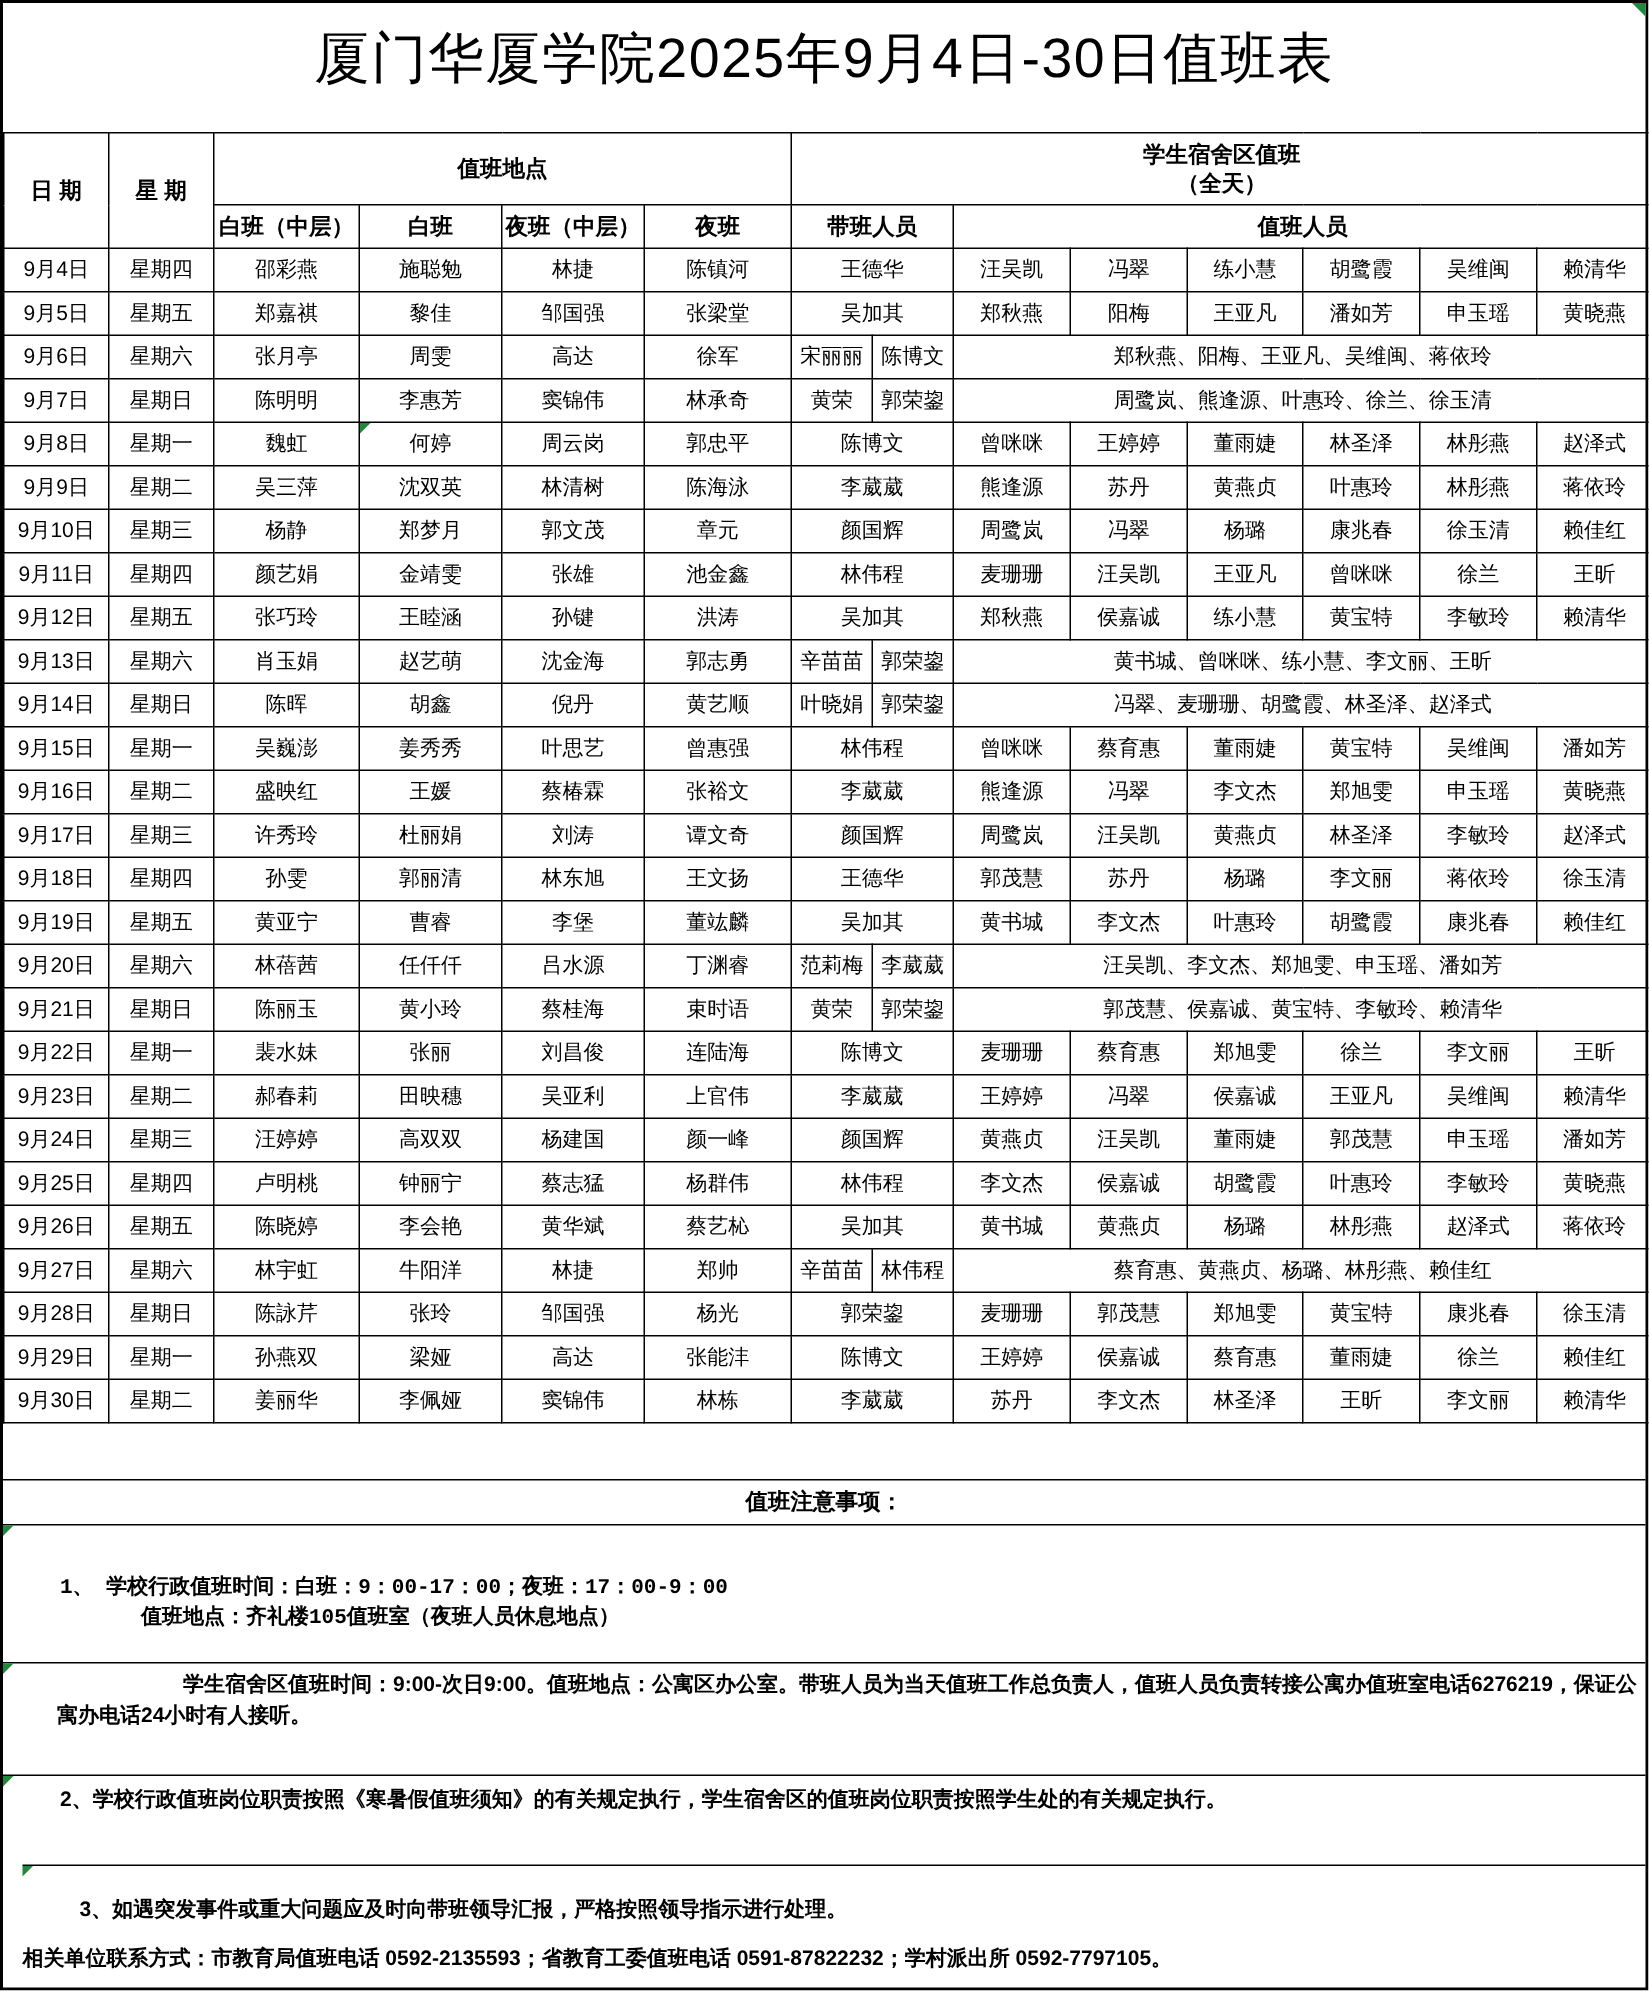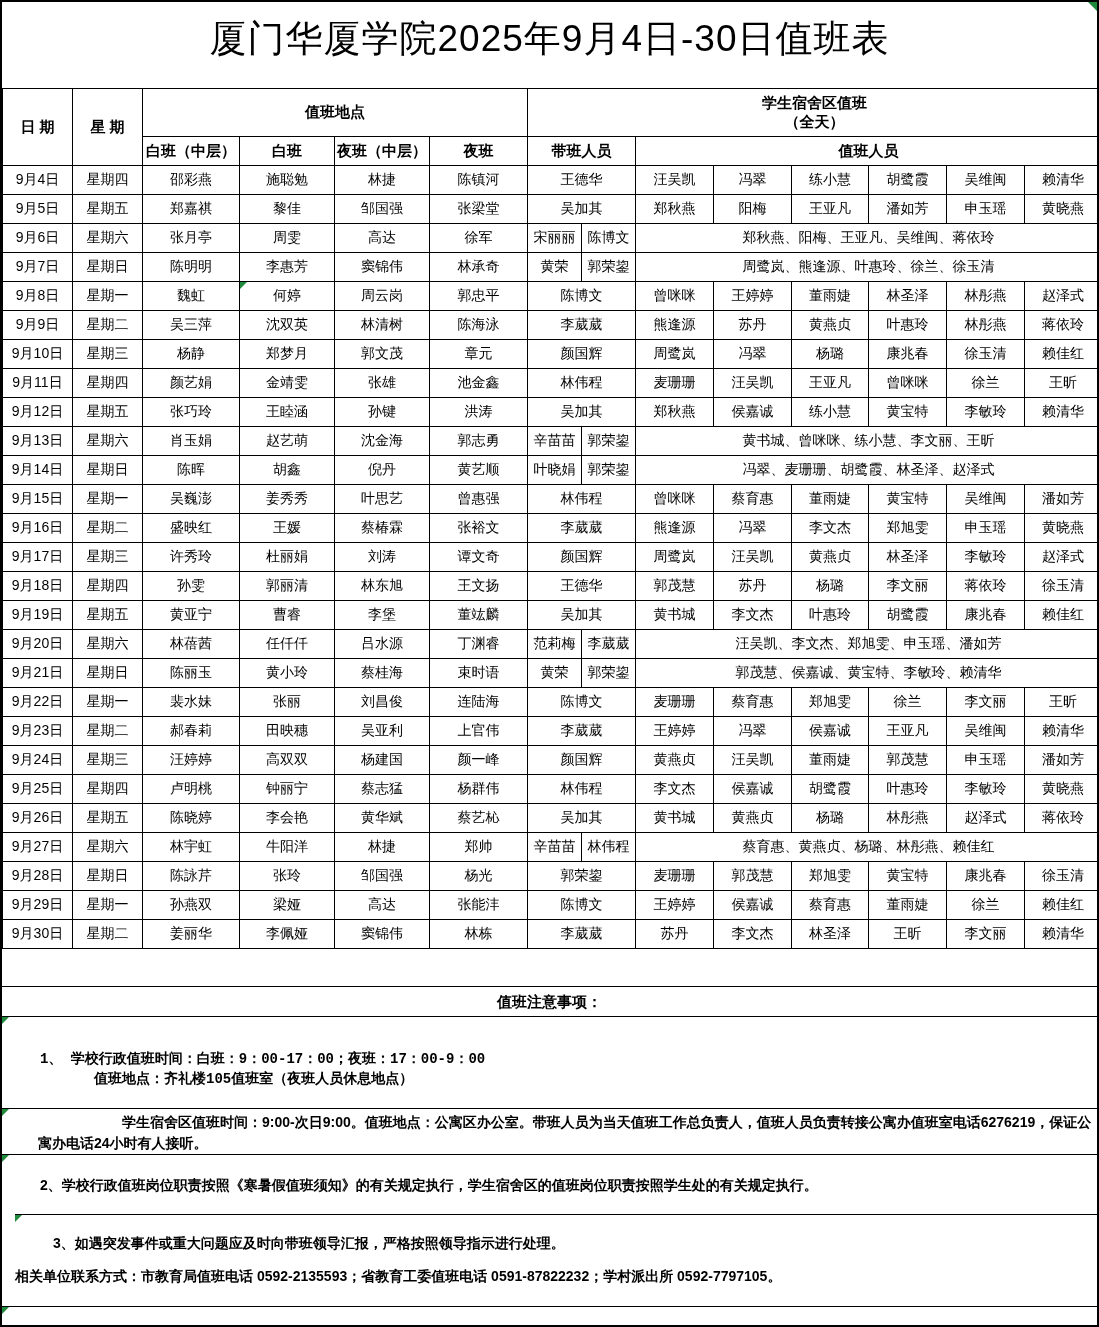--- a/index.html
+++ b/index.html
@@ -34,21 +34,21 @@
     border-top:7px solid #1f8a3b; border-right:7px solid transparent;
   }
   
   .note-sec { box-sizing:border-box; border-top:1px solid #000; position:relative; font-size:14px; font-weight:bold; }
   .notes-header { height:30px; line-height:30px; text-align:center; font-size:15px;margin-top:37px; }
   .note1 { height:92px; padding-top:32px; line-height:20px;font-family:Liberation Mono, monospace; }
   .note1 .l1 { padding-left:38px; }
   .note1 .l2, .note1 .l3 { padding-left:92px; }
   .note-dorm { height:46px; padding-top:3px;padding-left:36px; }
   .note-dorm p { margin:0; text-indent:84px; line-height:21px; white-space:normal; }
-  .note2 { height:60px; padding-top:22px; padding-left:38px; }
+  .note2 { height:60px; padding-top:7px; padding-left:38px;margin-top:29px; }
   .note3 { height:92px; padding-top:20px;margin-left:13px; }
   .note3 .l1 { padding-left:38px; }
   .note3 .l2 { margin-top:15px; }
   .note-empty { height:45px; }
 </style>
 </head>
 <body>
 
 <div class="sheet">
 

